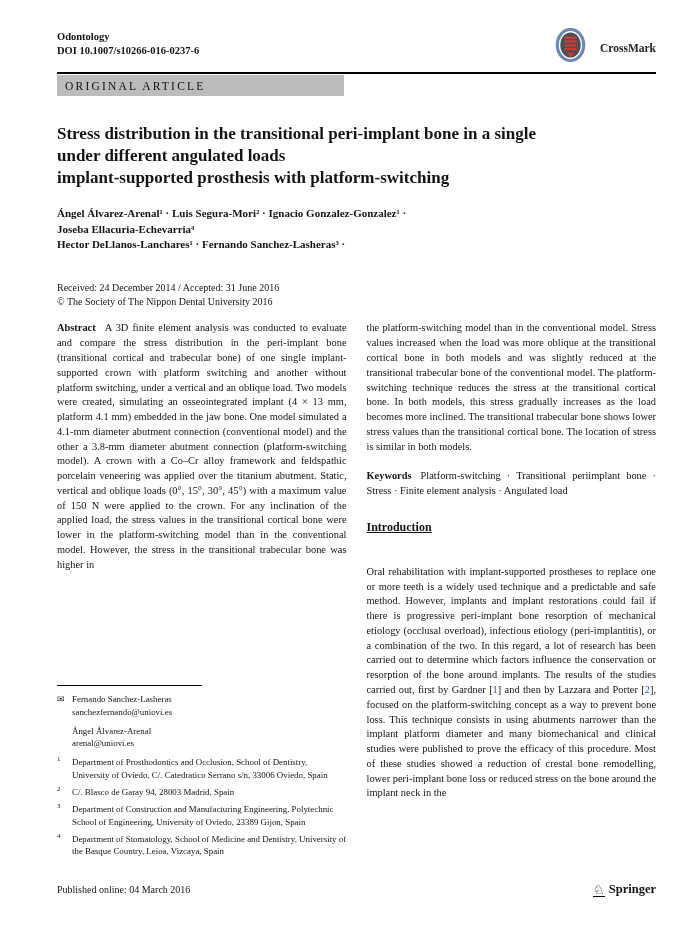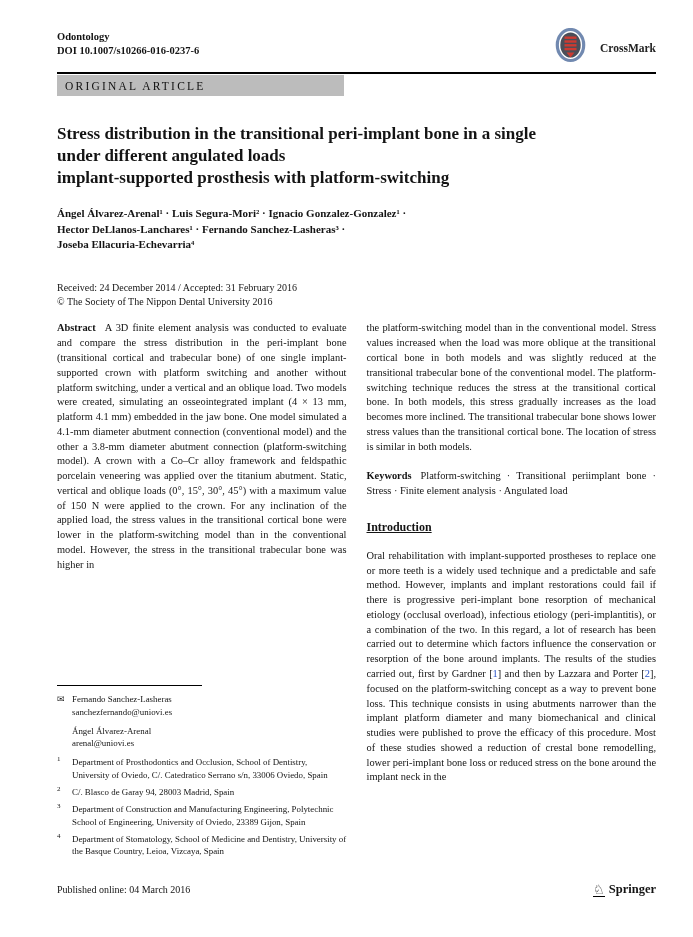--- a/index.html
+++ b/index.html
@@ -29,21 +29,21 @@
   .authors{margin-top:17px;font-size:11px;font-weight:700;line-height:1.4;}
   .dates{margin-top:29px;font-size:10px;line-height:1.35;}
 
   
   .columns{display:flex;gap:20px;margin-top:13px;height:541px;overflow:hidden;justify-content:space-between;}
   .col{width:293.5px;display:flex;flex-direction:column;}
   .body-text{font-size:10.4px;line-height:1.42;text-align:justify;}
   .ab-label,.kw-label{font-weight:700;margin-right:9px;}
   .kw-p{margin-top:15px;}
   .intro-h{font-size:12px;font-weight:700;margin-top:21px;text-decoration:underline;}
-  .intro-p{margin-top:14px;}
+  .intro-p{margin-top:30px;}
   .cite{color:var(--citation-blue);cursor:pointer;}
 
   
   .footnotes{margin-top:auto;font-size:8.9px;line-height:1.38;}
   .fn-rule{width:145px;height:1px;background:#000;margin-bottom:7px;}
   .corr{display:grid;grid-template-columns:15px 1fr;margin-bottom:7px;}
   .env{font-size:9px;}
   .affil{display:grid;grid-template-columns:15px 1fr;margin-bottom:5px;}
   .sup-n{font-size:7px;position:relative;top:-1px;}
 
@@ -85,26 +85,26 @@
   </div>
 
   <h1 class="title">
     <div>Stress distribution in the transitional peri-implant bone in a single</div>
     <div>under different angulated loads</div>
     <div>implant-supported prosthesis with platform-switching</div>
   </h1>
 
   <div class="authors">
     <div>Ángel Álvarez-Arenal¹ · Luis Segura-Mori² · Ignacio Gonzalez-Gonzalez¹ ·</div>
+    <div>Joseba Ellacuria-Echevarria⁴</div>
     <div>Hector DeLlanos-Lanchares¹ · Fernando Sanchez-Lasheras³ ·</div>
-    <div>Joseba Ellacuria-Echevarria⁴</div>
   </div>
 
   <div class="dates">
-    <div>Received: 24 December 2014 / Accepted: 31 February 2016</div>
+    <div>Received: 24 December 2014 / Accepted: 31 June 2016</div>
     <div>© The Society of The Nippon Dental University 2016</div>
   </div>
 
   <div class="columns">
 
     <div class="col">
       <p class="body-text">
         <span class="ab-label">Abstract</span><span>A 3D finite element analysis was conducted to evaluate and compare the stress distribution in the peri-implant bone (transitional cortical and trabecular bone) of one single implant-supported crown with platform switching and another without platform switching, under a vertical and an oblique load. Two models were created, simulating an osseointegrated implant (4 × 13 mm, platform 4.1 mm) embedded in the jaw bone. One model simulated a 4.1-mm diameter abutment connection (conventional model) and the other a 3.8-mm diameter abutment connection (platform-switching model). A crown with a Co–Cr alloy framework and feldspathic porcelain veneering was applied over the titanium abutment. Static, vertical and oblique loads (0°, 15°, 30°, 45°) with a maximum value of 150 N were applied to the crown. For any inclination of the applied load, the stress values in the transitional cortical bone were lower in the platform-switching model than in the conventional model. However, the stress in the transitional trabecular bone was higher in</span>
       </p>
 

